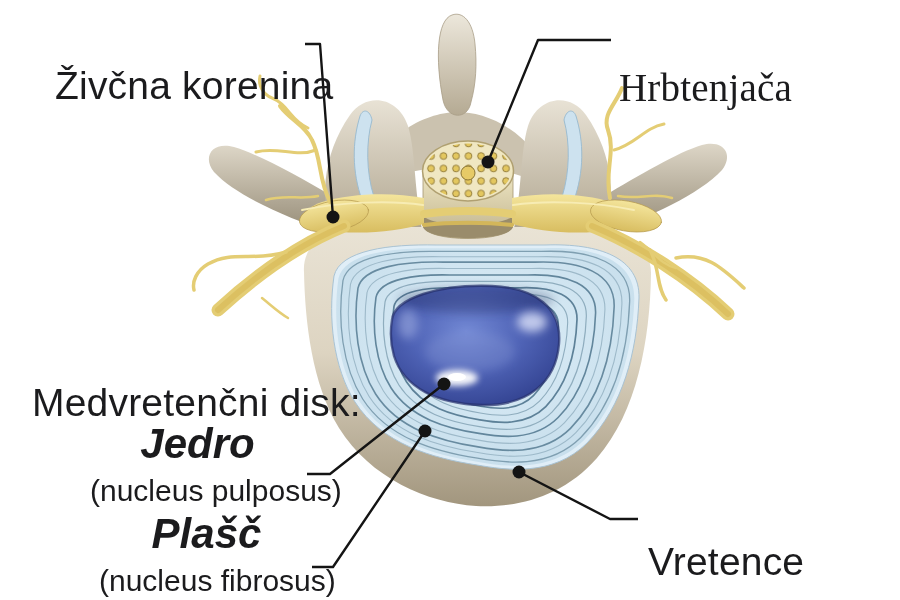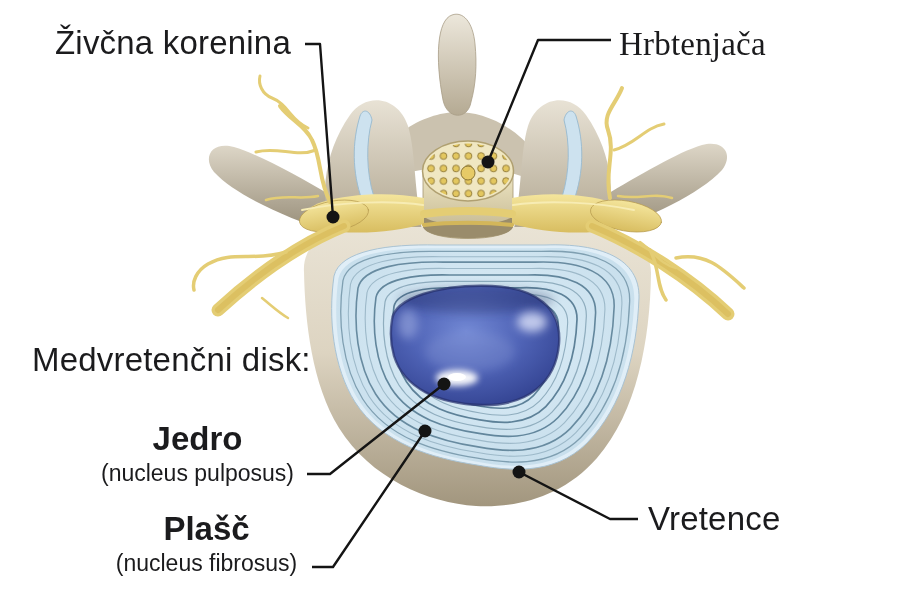--- a/index.html
+++ b/index.html
@@ -6,25 +6,25 @@
   html,body{margin:0;padding:0;}
   body{
     width:900px;height:600px;overflow:hidden;
     background:var(--background,#fff);
     font-family:"Liberation Sans","DejaVu Sans",sans-serif;
   }
   .canvas{position:relative;width:900px;height:600px;background:var(--background,#fff);}
   .canvas > svg{position:absolute;left:0;top:0;}
   .lbl{
     position:absolute;color:var(--label_text,#1b1b1d);
-    font-size:33px;line-height:1.15;letter-spacing:.2px;white-space:nowrap;
+    font-size:39px;line-height:1.15;letter-spacing:.2px;white-space:nowrap;margin-top:40px;
   }
   .lbl-block{position:absolute;width:215px;text-align:center;color:var(--label_text,#1b1b1d);}
-  .lbl-block .name{font-size:33px;font-weight:bold;line-height:1.25;white-space:nowrap;}
-  .lbl-block .latin{font-size:23px;line-height:1.3;white-space:nowrap;}
+  .lbl-block .name{font-size:42px;font-weight:bold;line-height:1.25;white-space:nowrap;font-style:italic;}
+  .lbl-block .latin{font-size:30px;line-height:1.3;white-space:nowrap;}
   .leader-line{fill:none;stroke:var(--leader_line,#141414);stroke-width:2.4;stroke-linejoin:round;}
   .leader-dot{fill:var(--leader_line,#141414);stroke:none;}
 </style>
 </head>
 <body>
 
 <div class="canvas">
 
   <svg width="900" height="600" viewBox="0 0 900 600">
     <defs>

